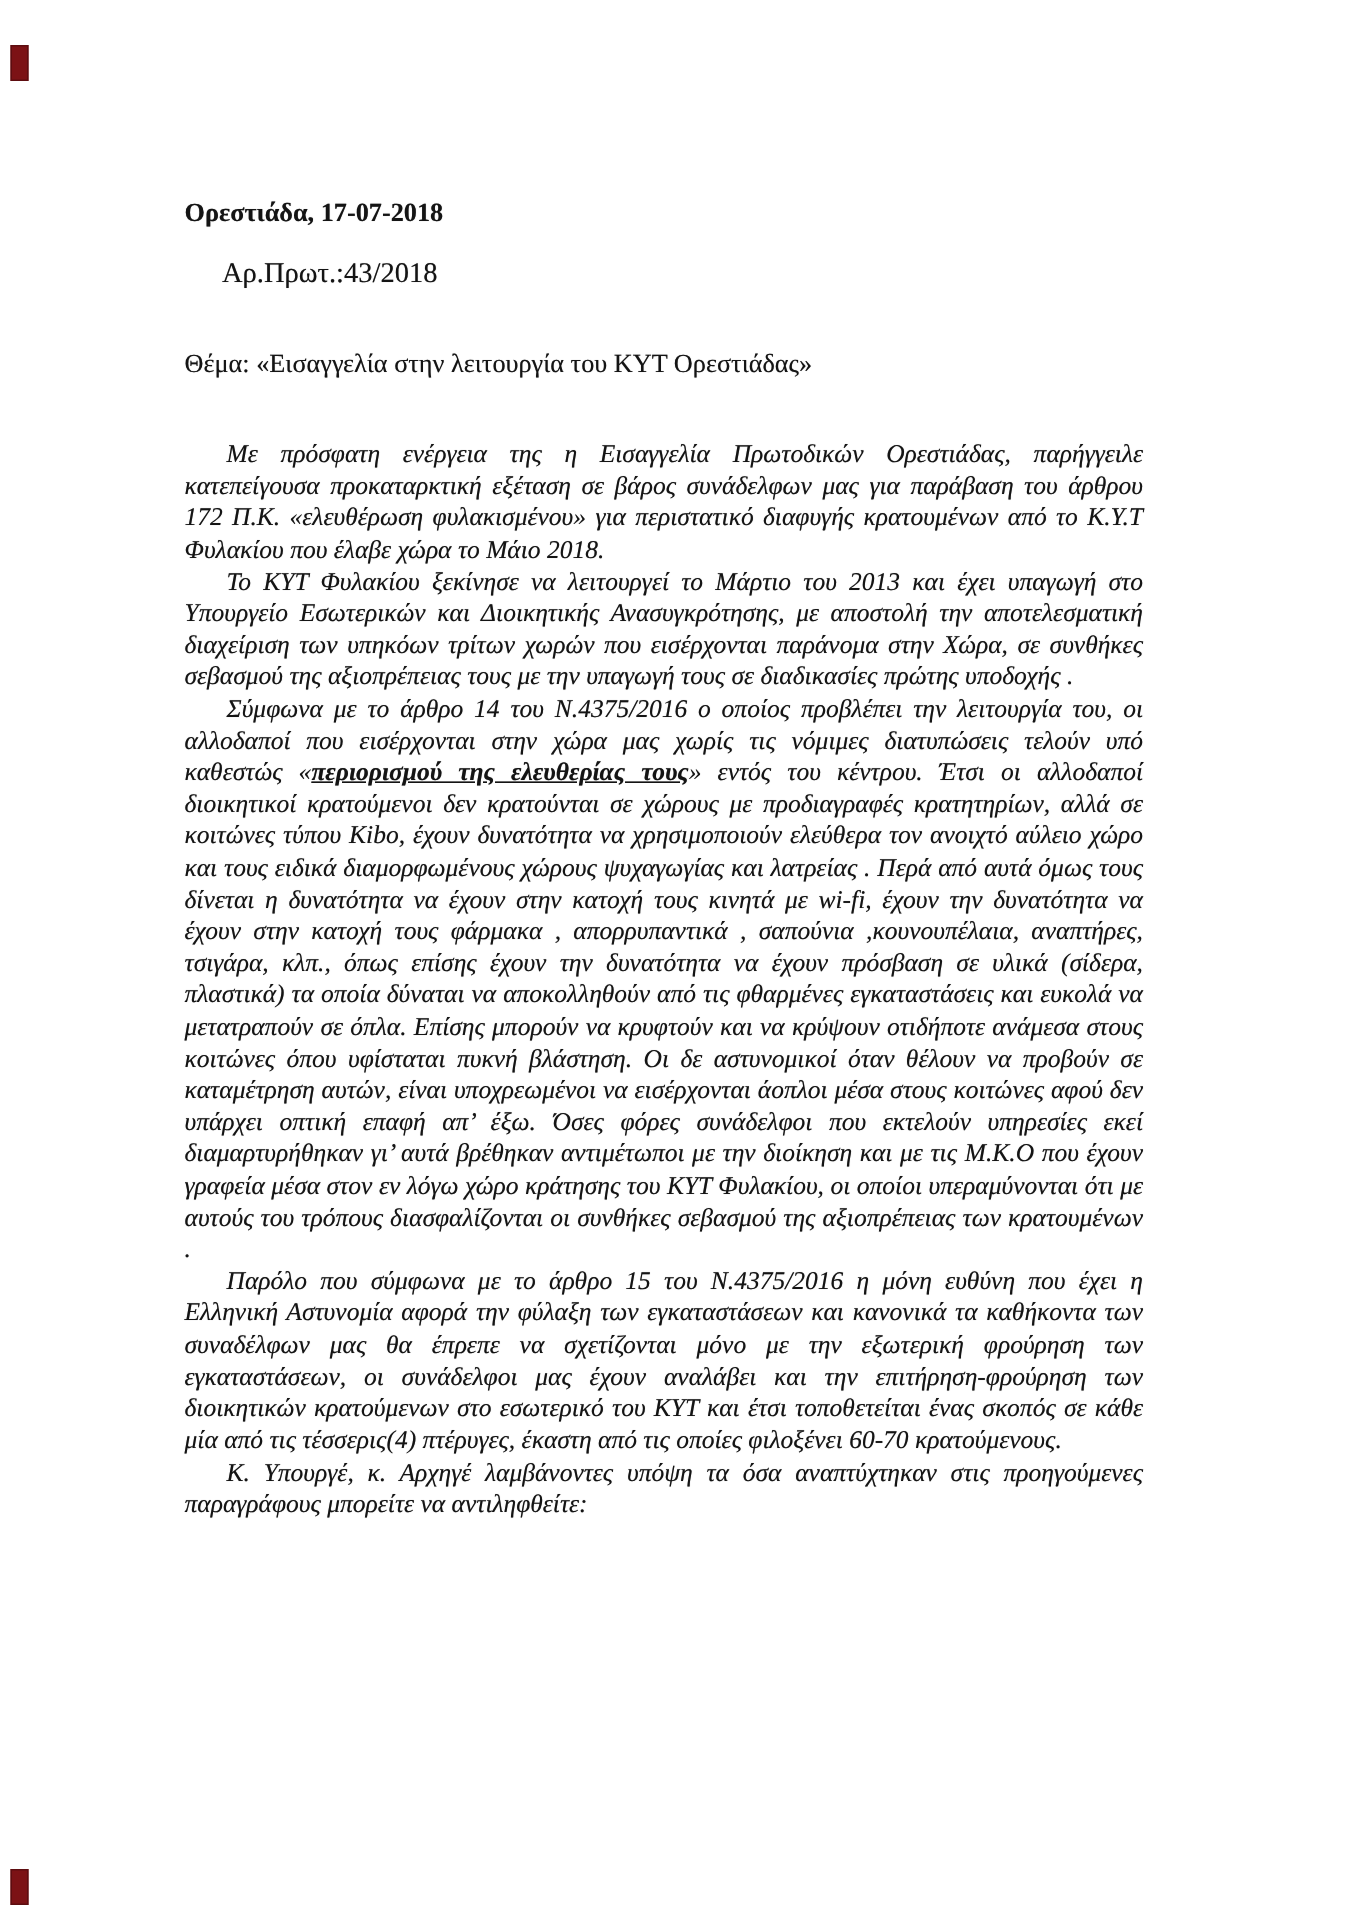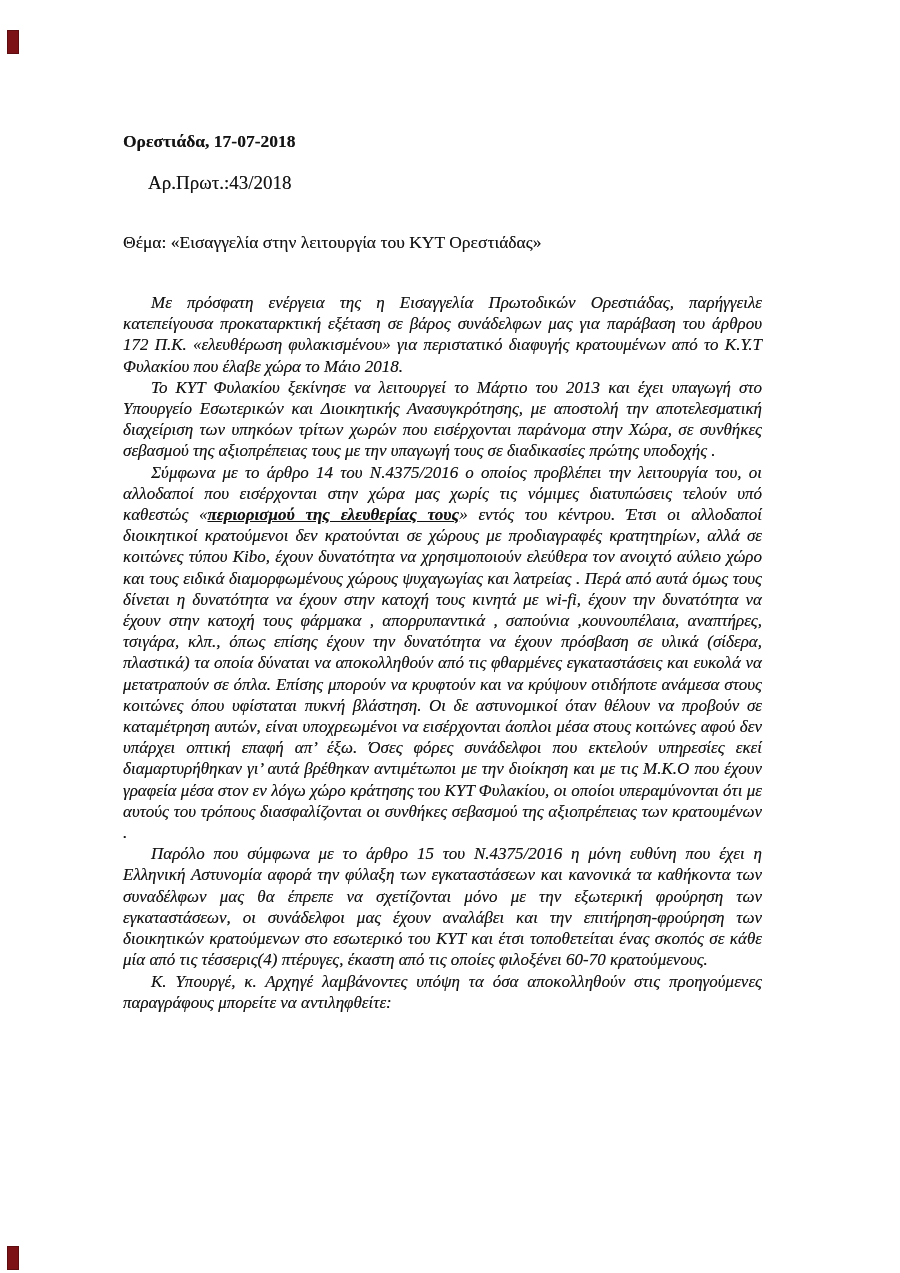--- a/index.html
+++ b/index.html
@@ -95,16 +95,16 @@
 
   <div class="protocol txt">Αρ.Πρωτ.:43/2018</div>
 
   <div class="subject txt">Θέμα: «Εισαγγελία στην λειτουργία του ΚΥΤ Ορεστιάδας»</div>
 
   <div class="bodytext txt">
     <p>Με πρόσφατη ενέργεια της η Εισαγγελία Πρωτοδικών  Ορεστιάδας, παρήγγειλε κατεπείγουσα προκαταρκτική εξέταση σε βάρος συνάδελφων μας  για παράβαση του άρθρου 172 Π.Κ. «ελευθέρωση φυλακισμένου» για περιστατικό διαφυγής κρατουμένων από το Κ.Υ.Τ  Φυλακίου που έλαβε χώρα το Μάιο 2018.</p>
     <p>Το ΚΥΤ  Φυλακίου  ξεκίνησε να λειτουργεί το Μάρτιο του 2013  και έχει υπαγωγή  στο Υπουργείο Εσωτερικών και Διοικητικής Ανασυγκρότησης, με αποστολή  την αποτελεσματική διαχείριση των υπηκόων τρίτων χωρών που εισέρχονται παράνομα στην Χώρα, σε συνθήκες σεβασμού της αξιοπρέπειας τους με την υπαγωγή τους σε διαδικασίες πρώτης υποδοχής .</p>
     <p><span>Σύμφωνα με  το άρθρο 14 του  Ν.4375/2016 ο οποίος προβλέπει την λειτουργία του,  οι αλλοδαποί που εισέρχονται στην χώρα μας χωρίς τις νόμιμες διατυπώσεις τελούν υπό καθεστώς «</span><span class="emph">περιορισμού της ελευθερίας τους</span><span>» εντός του κέντρου. Έτσι οι αλλοδαποί  διοικητικοί κρατούμενοι δεν κρατούνται σε χώρους με προδιαγραφές κρατητηρίων, αλλά σε κοιτώνες τύπου  Kibo, έχουν δυνατότητα να χρησιμοποιούν ελεύθερα τον ανοιχτό αύλειο χώρο και τους ειδικά διαμορφωμένους χώρους ψυχαγωγίας και λατρείας . Περά από αυτά όμως τους δίνεται η δυνατότητα να έχουν στην κατοχή τους κινητά με  wi-fi, έχουν την δυνατότητα  να έχουν στην κατοχή τους φάρμακα , απορρυπαντικά , σαπούνια ,κουνουπέλαια, αναπτήρες, τσιγάρα, κλπ., όπως επίσης έχουν την δυνατότητα να έχουν πρόσβαση σε υλικά (σίδερα, πλαστικά) τα οποία δύναται να αποκολληθούν από τις φθαρμένες εγκαταστάσεις και ευκολά να μετατραπούν σε όπλα. Επίσης  μπορούν να κρυφτούν και να κρύψουν οτιδήποτε ανάμεσα στους κοιτώνες  όπου υφίσταται  πυκνή βλάστηση. Οι δε αστυνομικοί όταν θέλουν να προβούν σε καταμέτρηση αυτών, είναι υποχρεωμένοι να εισέρχονται άοπλοι μέσα στους κοιτώνες αφού δεν υπάρχει οπτική επαφή απ’ έξω.  Όσες φόρες συνάδελφοι που εκτελούν υπηρεσίες εκεί διαμαρτυρήθηκαν γι’ αυτά  βρέθηκαν αντιμέτωποι με την διοίκηση και με τις Μ.Κ.Ο που έχουν γραφεία μέσα στον εν λόγω χώρο κράτησης του ΚΥΤ Φυλακίου, οι οποίοι υπεραμύνονται  ότι με αυτούς του τρόπους διασφαλίζονται  οι συνθήκες σεβασμού της αξιοπρέπειας των κρατουμένων .</span></p>
     <p>Παρόλο που σύμφωνα με το άρθρο  15 του Ν.4375/2016  η  μόνη  ευθύνη που έχει  η Ελληνική Αστυνομία αφορά  την φύλαξη των  εγκαταστάσεων  και κανονικά τα καθήκοντα των συναδέλφων μας θα έπρεπε να σχετίζονται μόνο με την εξωτερική φρούρηση των εγκαταστάσεων, οι συνάδελφοι μας έχουν αναλάβει και την επιτήρηση-φρούρηση  των διοικητικών  κρατούμενων στο εσωτερικό του  ΚΥΤ και έτσι τοποθετείται ένας σκοπός σε κάθε μία από τις  τέσσερις(4) πτέρυγες, έκαστη από τις οποίες φιλοξένει 60-70 κρατούμενους.</p>
-    <p>Κ. Υπουργέ, κ. Αρχηγέ λαμβάνοντες υπόψη τα όσα  αποκολληθούν στις προηγούμενες  παραγράφους μπορείτε  να αντιληφθείτε:</p>
+    <p>Κ. Υπουργέ, κ. Αρχηγέ λαμβάνοντες υπόψη τα όσα  αναπτύχτηκαν στις προηγούμενες  παραγράφους μπορείτε  να αντιληφθείτε:</p>
   </div>
 
 </div>
 
 </body></html>

